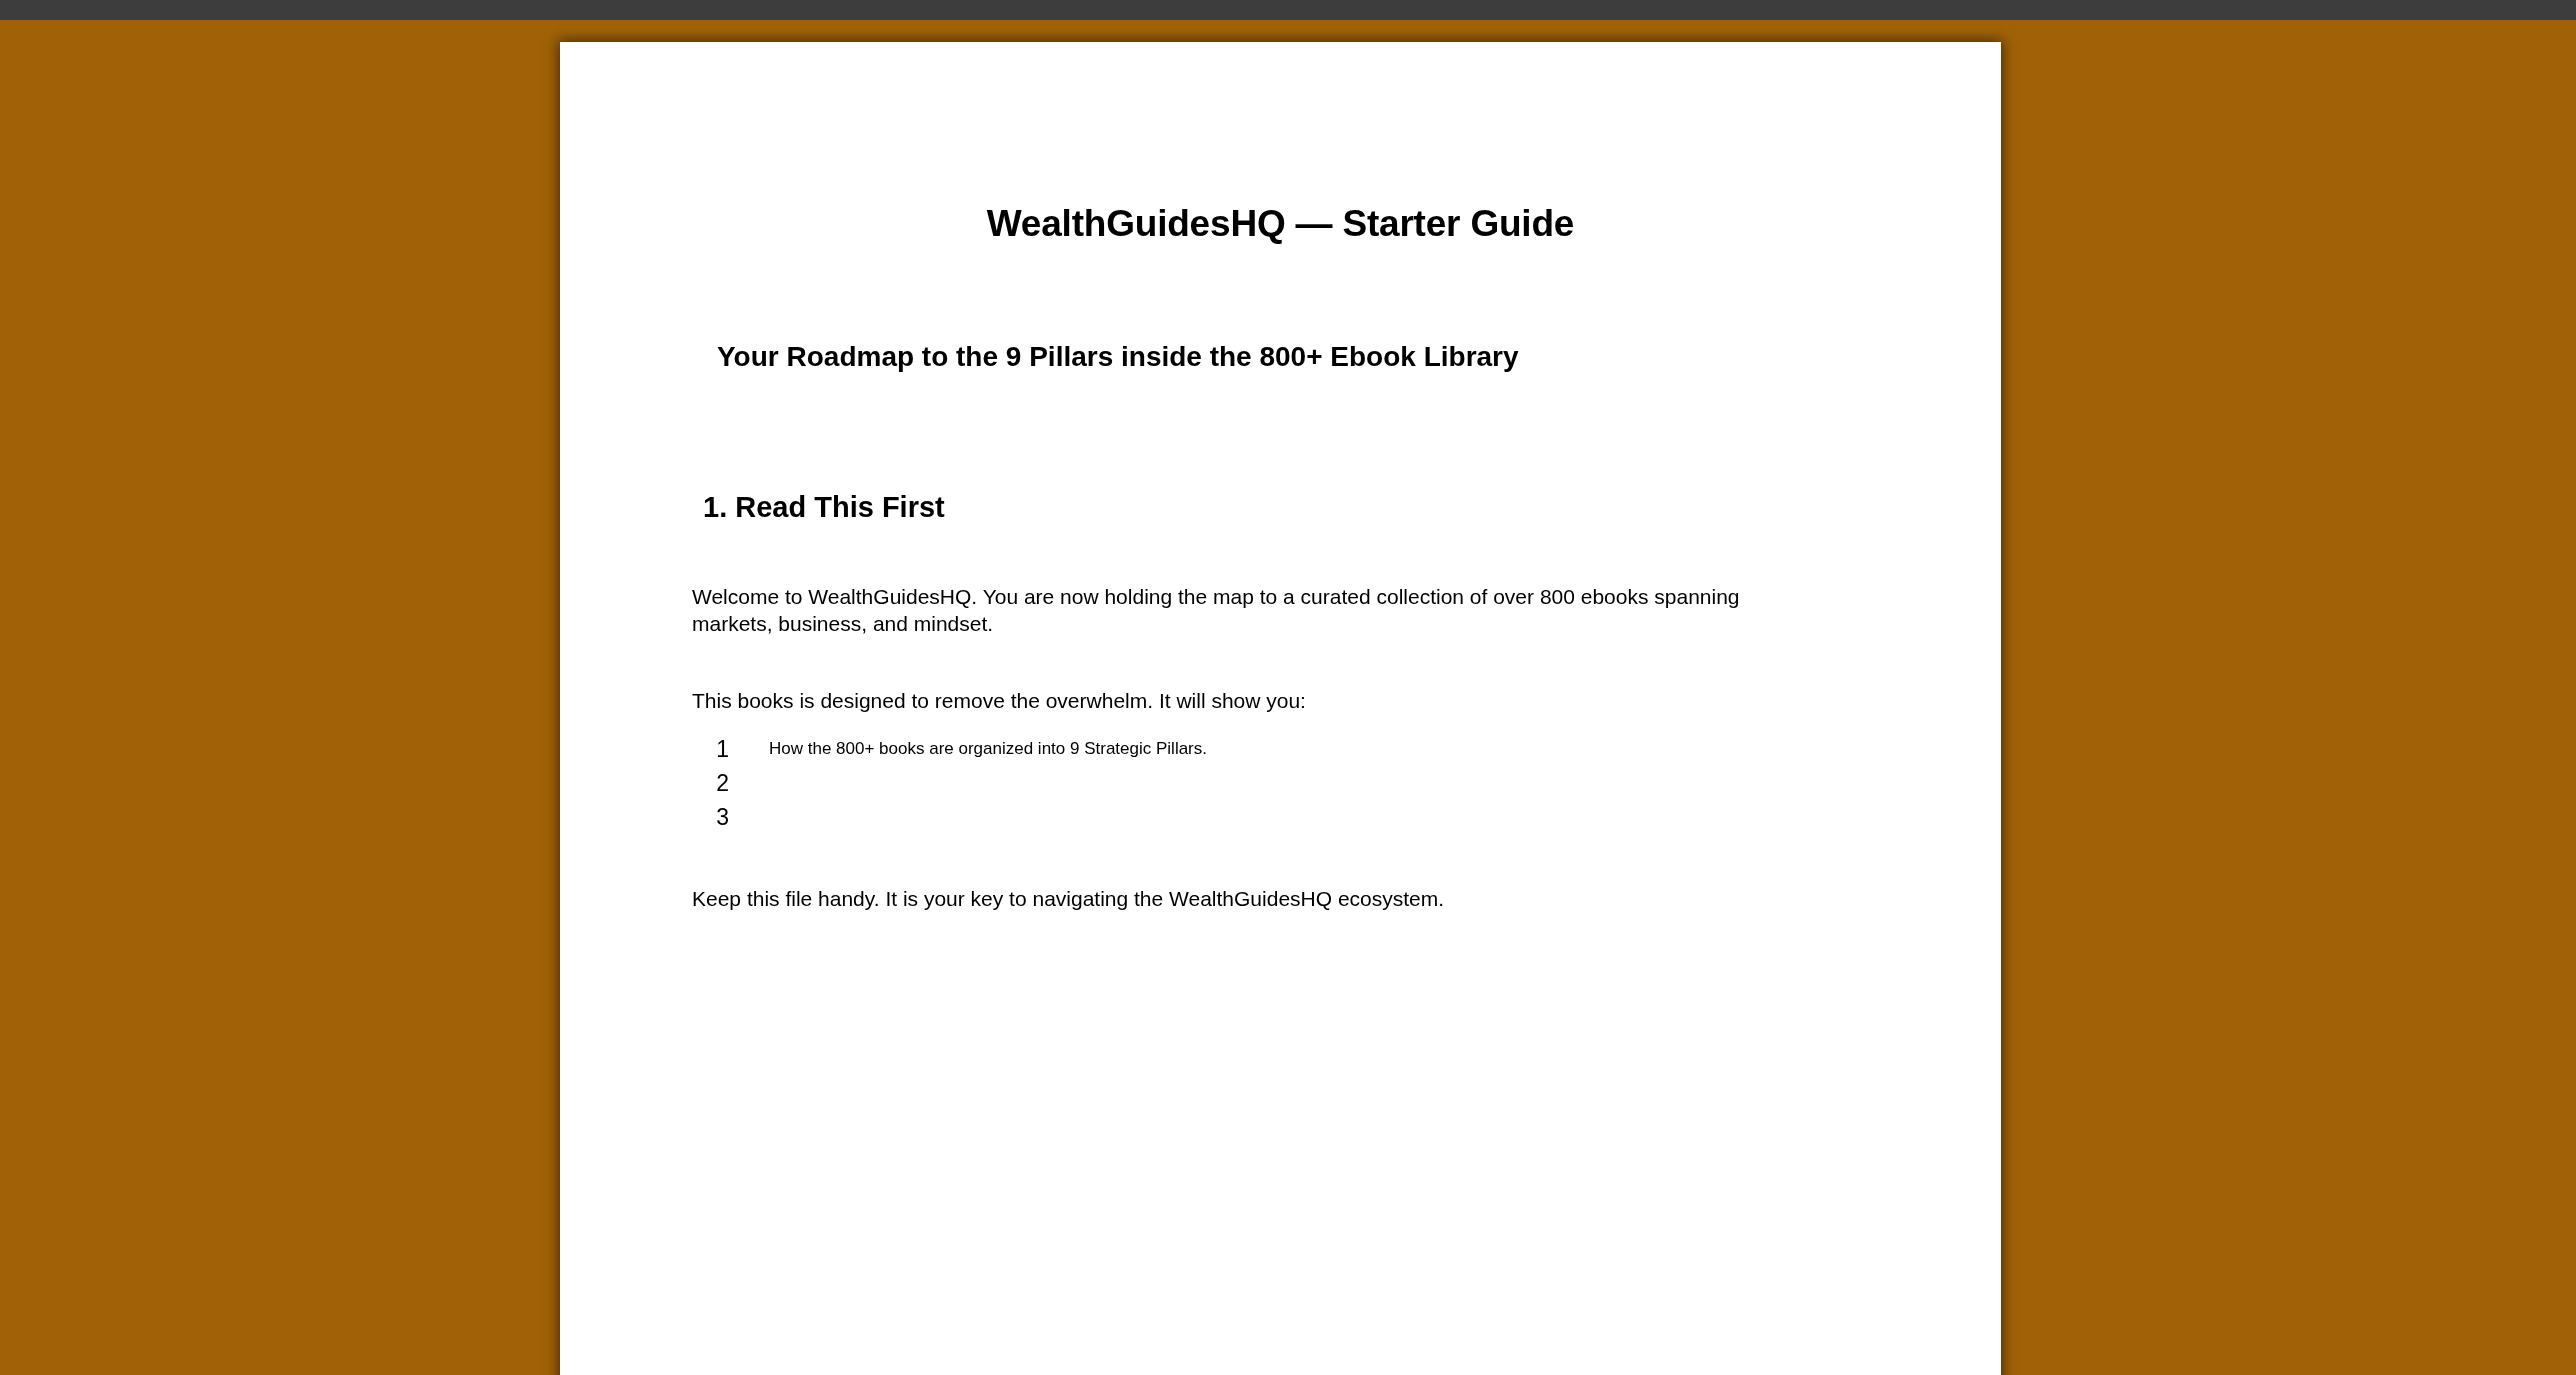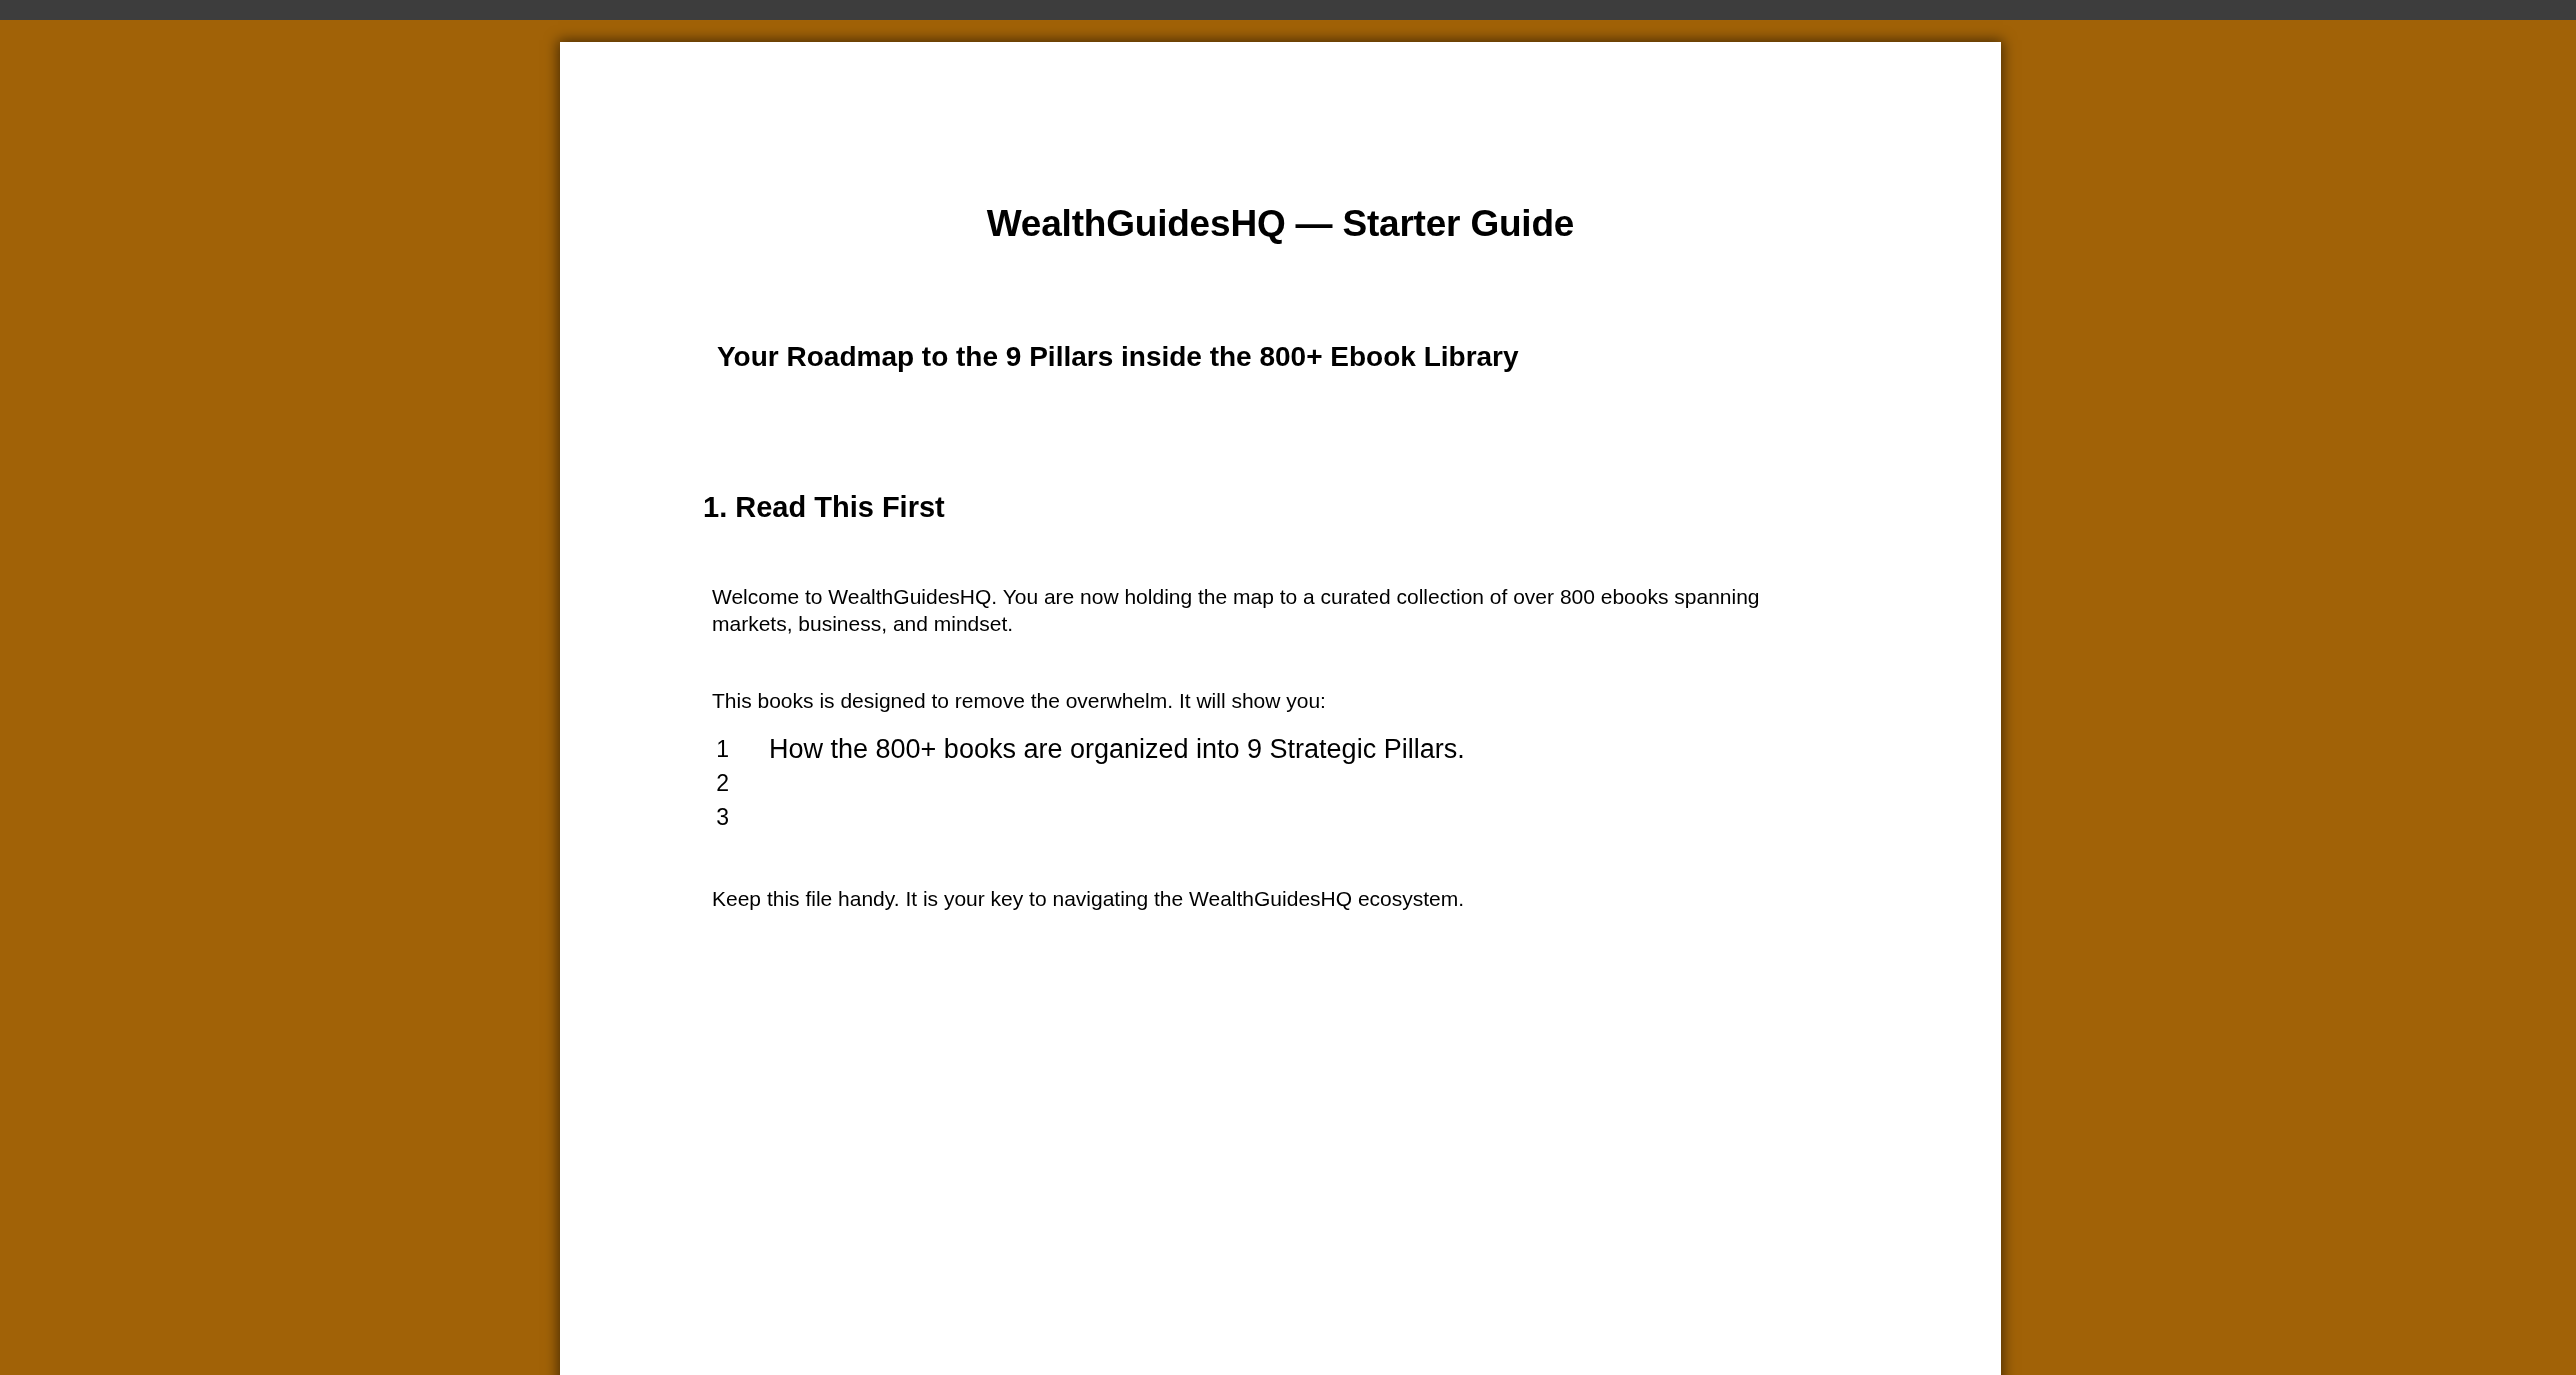--- a/index.html
+++ b/index.html
@@ -92,21 +92,21 @@
     font-size: 29px;
     font-weight: bold;
     line-height: 38px;
     color: #000000;
   }
 
   .body-para {
     margin: 0;
     padding: 0;
     position: absolute;
-    left: 152px;
+    left: 132px;
     width: 1126px;
     font-size: 21px;
     font-weight: normal;
     line-height: 27px;
     color: #000000;
   }
 
   #para-welcome  { top: 541px; }
   #para-designed { top: 645px; }
   #para-keep     { top: 843px; }
@@ -136,21 +136,21 @@
     text-align: left;
     font-size: 23px;
     line-height: 34px;
     color: #000000;
   }
 
   #intro-list .list-text {
     position: absolute;
     left: 60px;
     top: 0;
-    font-size: 27px;
+    font-size: 17px;
     line-height: 34px;
     color: #000000;
     white-space: nowrap;
   }
 </style>
 </head>
 <body>
 
 <div id="viewer-topbar"></div>
 

